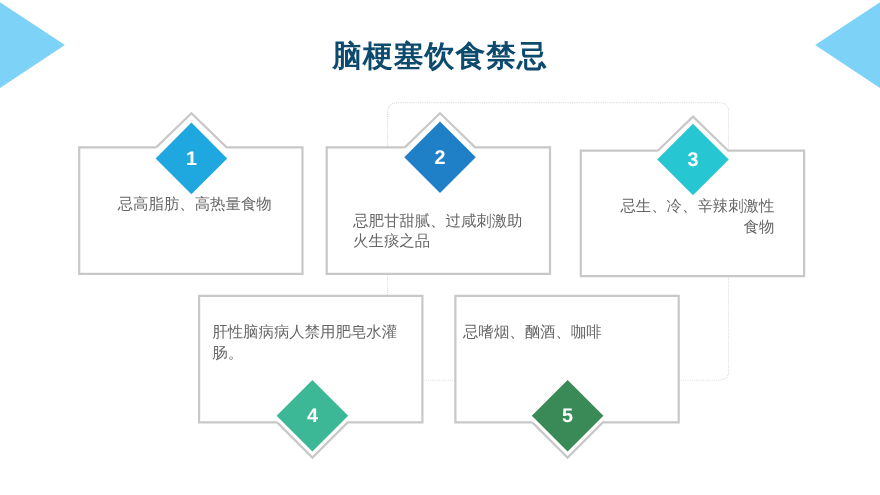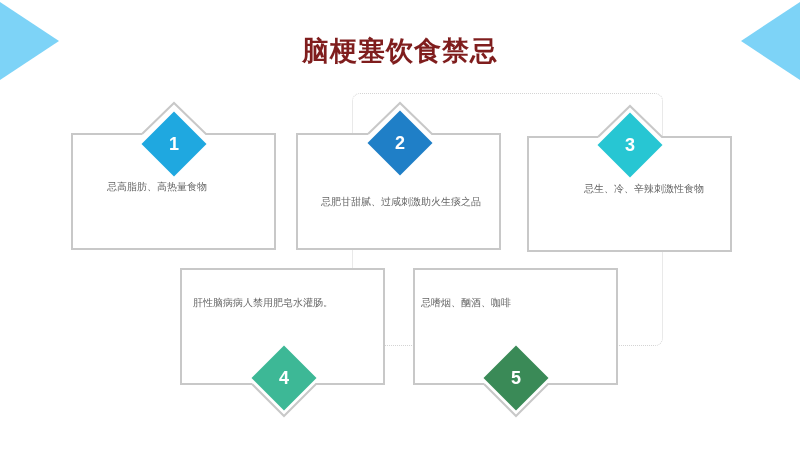--- a/index.html
+++ b/index.html
@@ -19,31 +19,31 @@
     .corner-right {
       right: 0;
       border-top: 39px solid transparent;
       border-bottom: 39px solid transparent;
       border-right: 59px solid #7dd3f7;
       top: 2px;
     }
     .title {
       position: absolute; left: 0; width: 800px; top: 33px;
       text-align: center; font-size: 27px; font-weight: bold;
-      color: #7f1d1d; letter-spacing: 1px;
+      color: #0c4a6e; letter-spacing: 1px;
     }
     .overlay {
       position: absolute; left: 352px; top: 93px; width: 311px; height: 253px;
       border: 1px dotted #d4d4d4; border-radius: 8px; box-sizing: border-box;
       pointer-events: none;
     }
     .card { position: absolute; width: 203px; height: 115px; }
     .card svg.frame { position: absolute; left: 0; top: 0; overflow: visible; }
     .card .text {
-      position: absolute; font-size: 10px; line-height: 19px; color: #666666;
+      position: absolute; font-size: 14px; line-height: 19px; color: #666666;
     }
     .diamond {
       position: absolute; width: 46px; height: 46px;
       transform: rotate(45deg);
     }
     .num {
       position: absolute; width: 64px; height: 64px; text-align: center;
       line-height: 64px; color: #ffffff; font-weight: bold; font-size: 18px;
       font-family: "Liberation Sans", sans-serif;
     }

